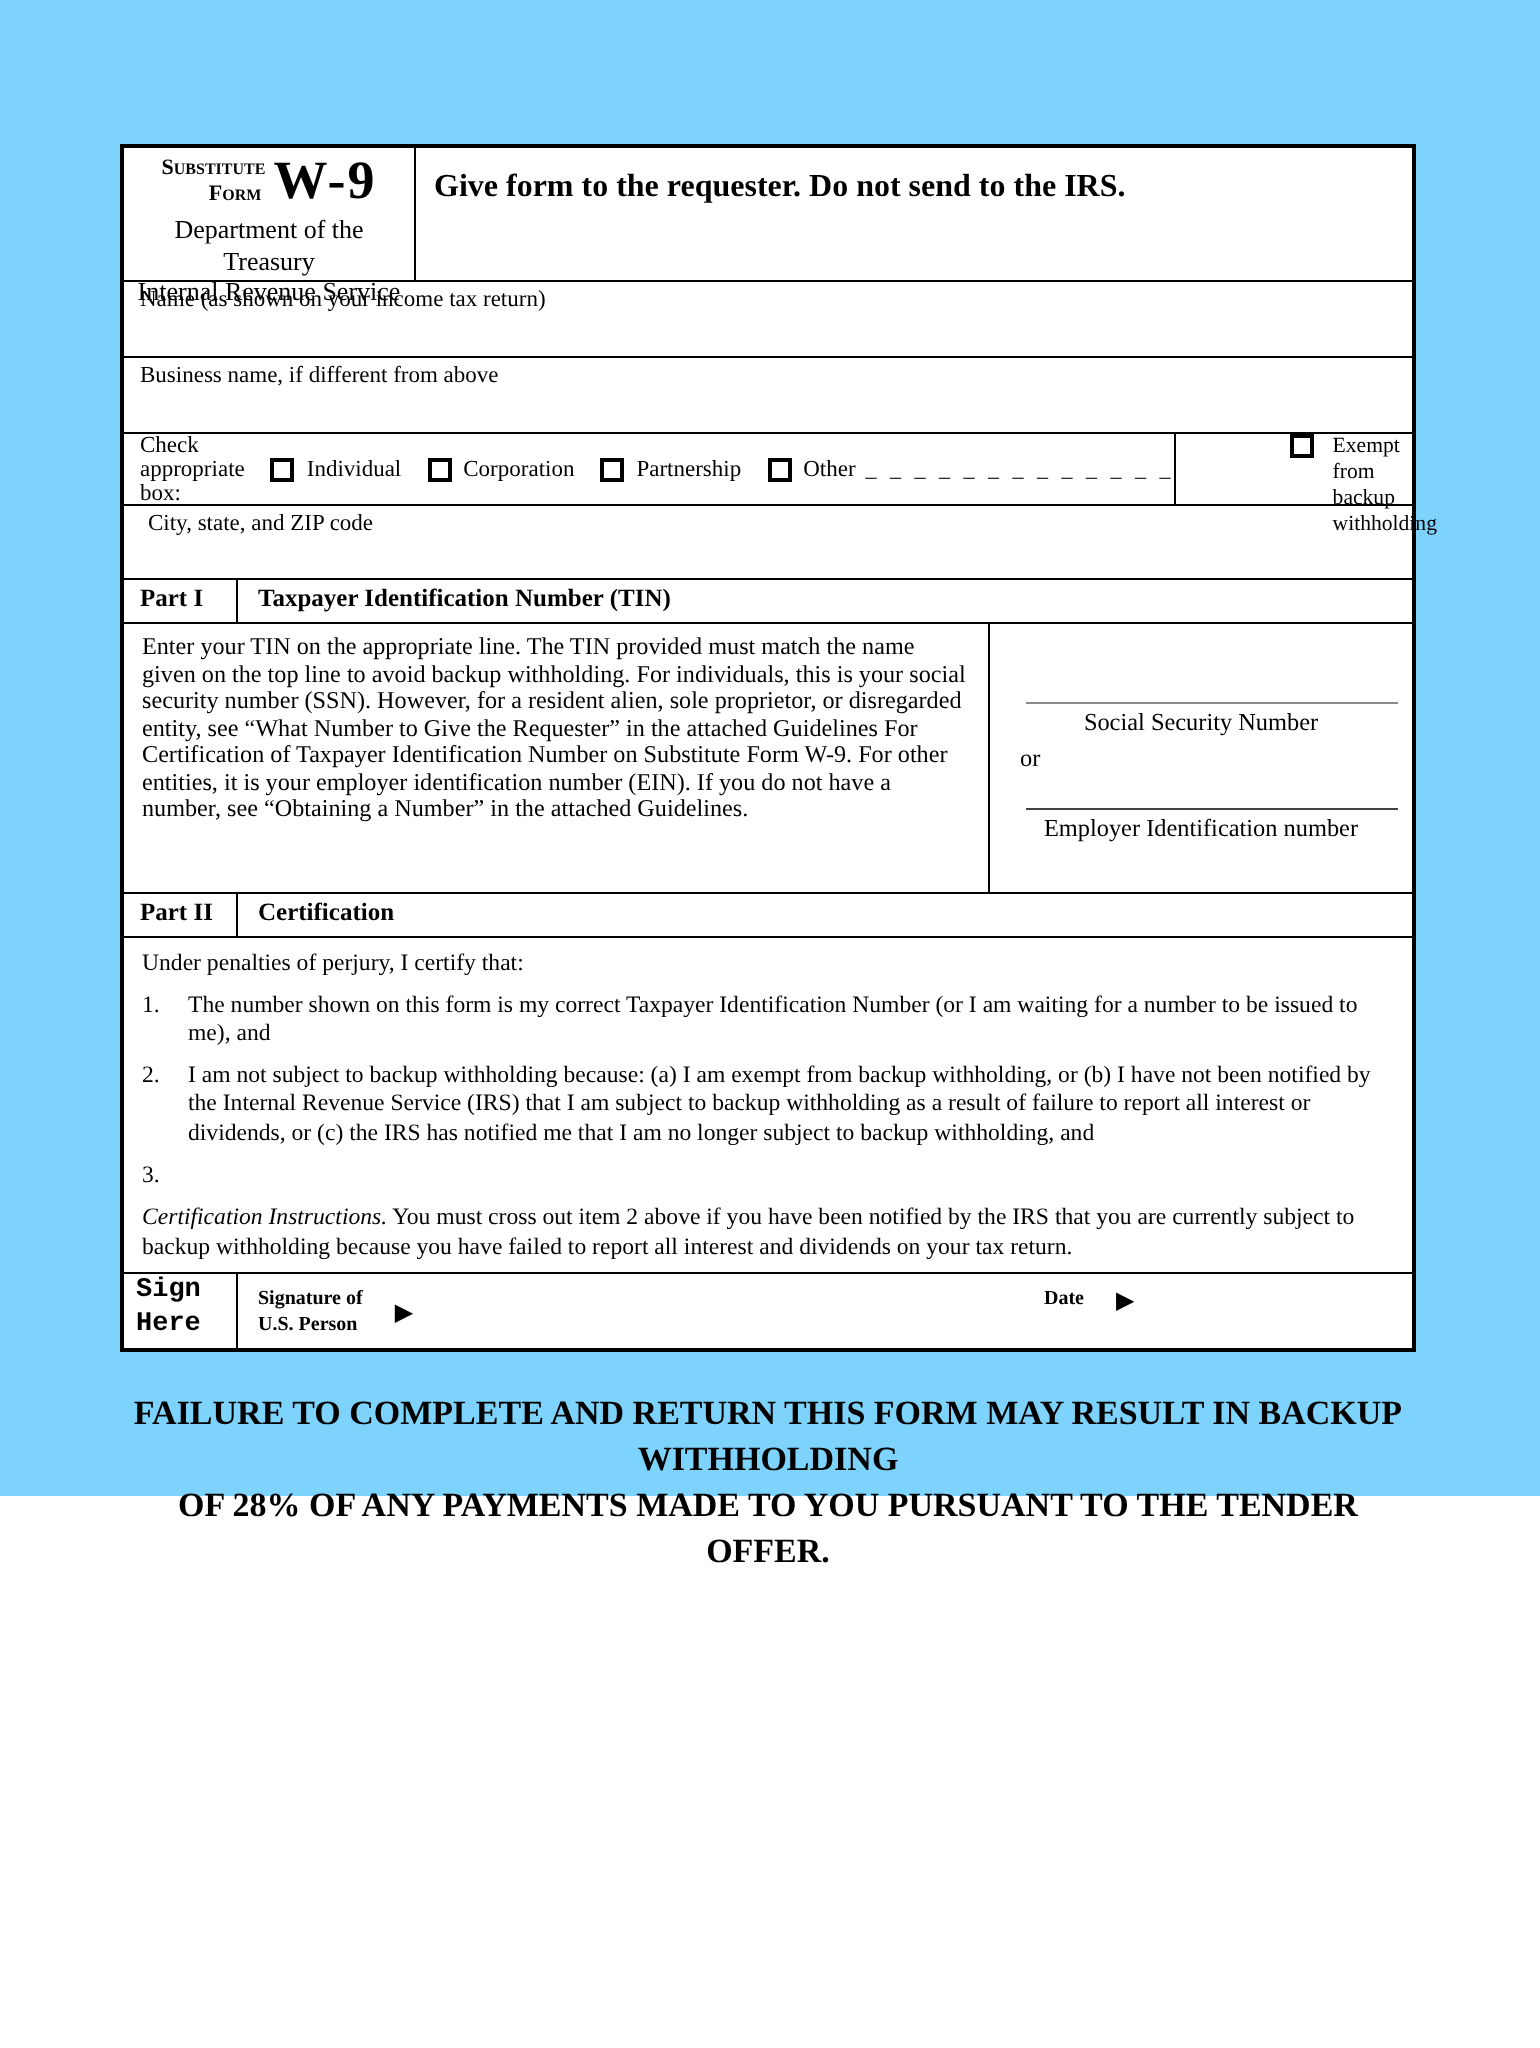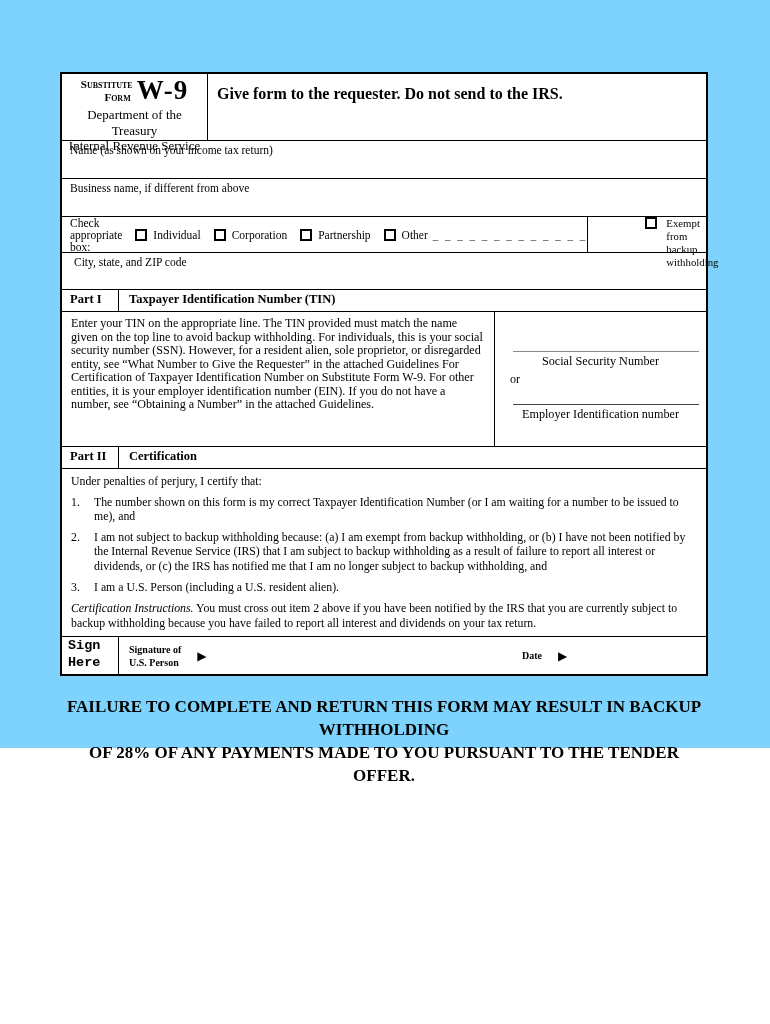--- a/index.html
+++ b/index.html
@@ -72,21 +72,21 @@
   .p2-cert { margin-top: 7px; }
   .cert-label { font-style: italic; }
 
   
   .sign-row { display: flex; height: 37px; }
   .sign-cell { width: 57px; border-right: 1px solid #000; font-weight: bold; font-size: 13.5px; line-height: 1.2; padding: 1px 0 0 6px; font-family: Liberation Mono, monospace; }
   .sig-cell { flex: 1; position: relative; display: flex; align-items: center; padding-left: 10px; font-weight: bold; font-size: 10px; }
   .sig-stack { line-height: 1.3; }
   .arrow { font-size: 12px; line-height: 1; margin-left: 16px; font-family: "DejaVu Sans", sans-serif; }
   .sig-input { flex: none; width: 250px; height: 24px; cursor: text; }
-  .date-group { position: absolute; left: 403px; display: flex; align-items: center; }
+  .date-group { position: absolute; left: 403px; display: flex; }
   .date-input { width: 110px; height: 24px; cursor: text; }
 
   
   .footer-warning {
     position: absolute; left: 60px; top: 696px; width: 648px;
     text-align: center; font-weight: bold; font-size: 17px; line-height: 1.35;
   }
 </style>
 </head>
 <body>
@@ -178,21 +178,20 @@
       <div class="p2-item">
         <span class="p2-num">1.</span>
         <span>The number shown on this form is my correct Taxpayer Identification Number (or I am waiting for a number to be issued to me), and</span>
       </div>
       <div class="p2-item">
         <span class="p2-num">2.</span>
         <span>I am not subject to backup withholding because: (a) I am exempt from backup withholding, or (b) I have not been notified by the Internal Revenue Service (IRS) that I am subject to backup withholding as a result of failure to report all interest or dividends, or (c) the IRS has notified me that I am no longer subject to backup withholding, and</span>
       </div>
       <div class="p2-item">
         <span class="p2-num">3.</span>
-        <span>I am a U.S. Person (including a U.S. resident alien).</span>
       </div>
       <div class="p2-cert"><span class="cert-label">Certification Instructions.</span><span>  You must cross out item 2 above if you have been notified by the IRS that you are currently subject to backup withholding because you have failed to report all interest and dividends on your tax return.</span></div>
     </div>
 
     <div class="row sign-row">
       <div class="sign-cell">
         <div>Sign</div>
         <div>Here</div>
       </div>
       <div class="sig-cell">

